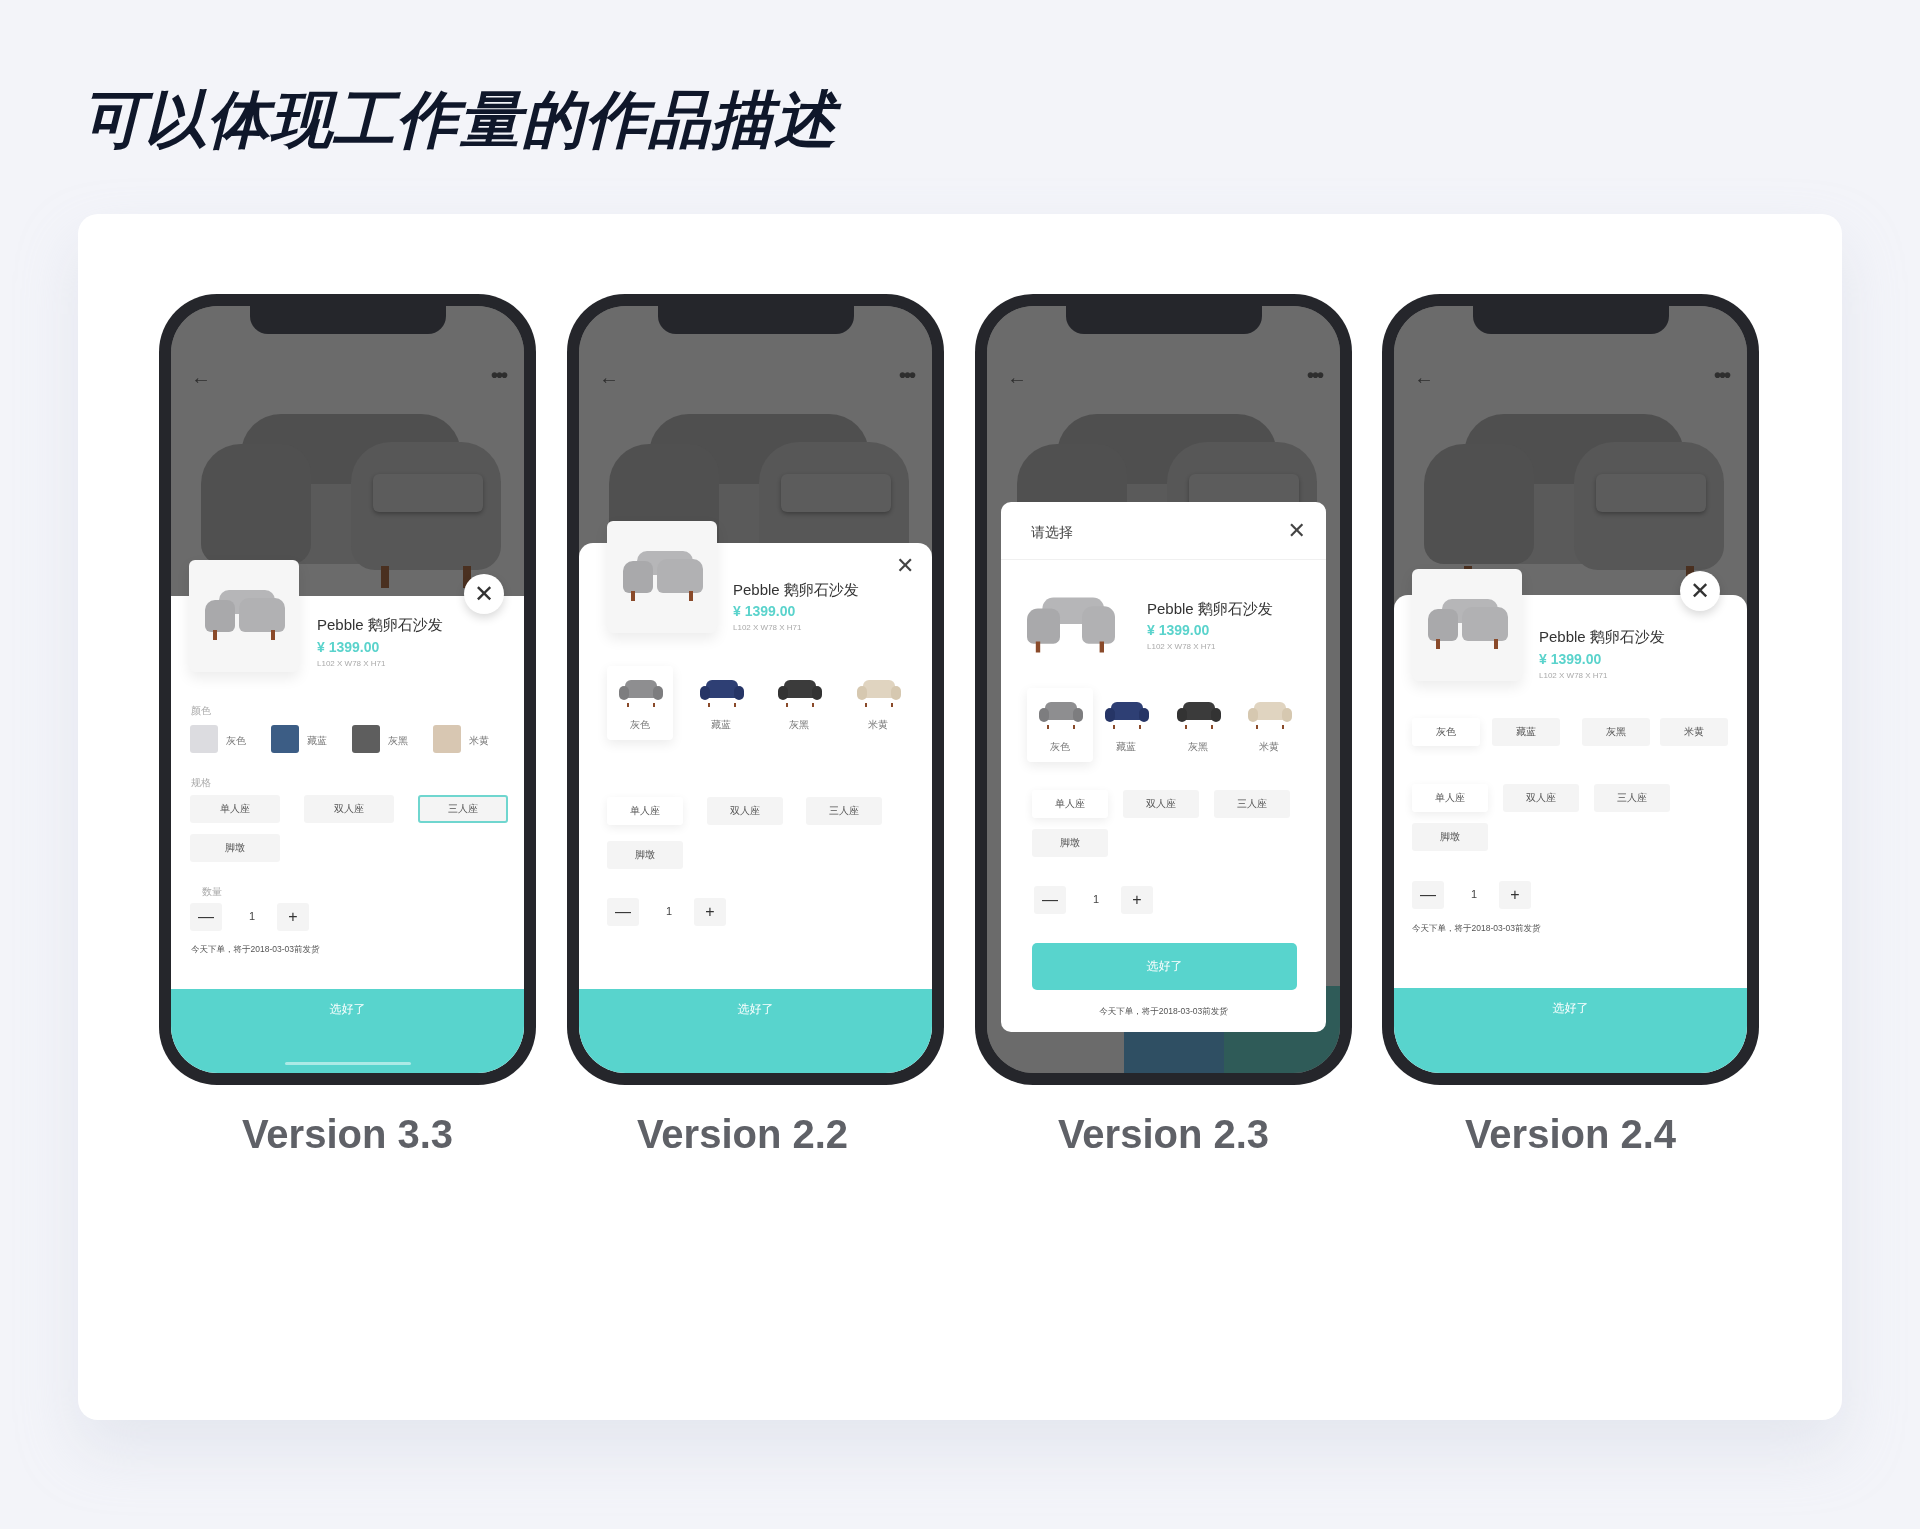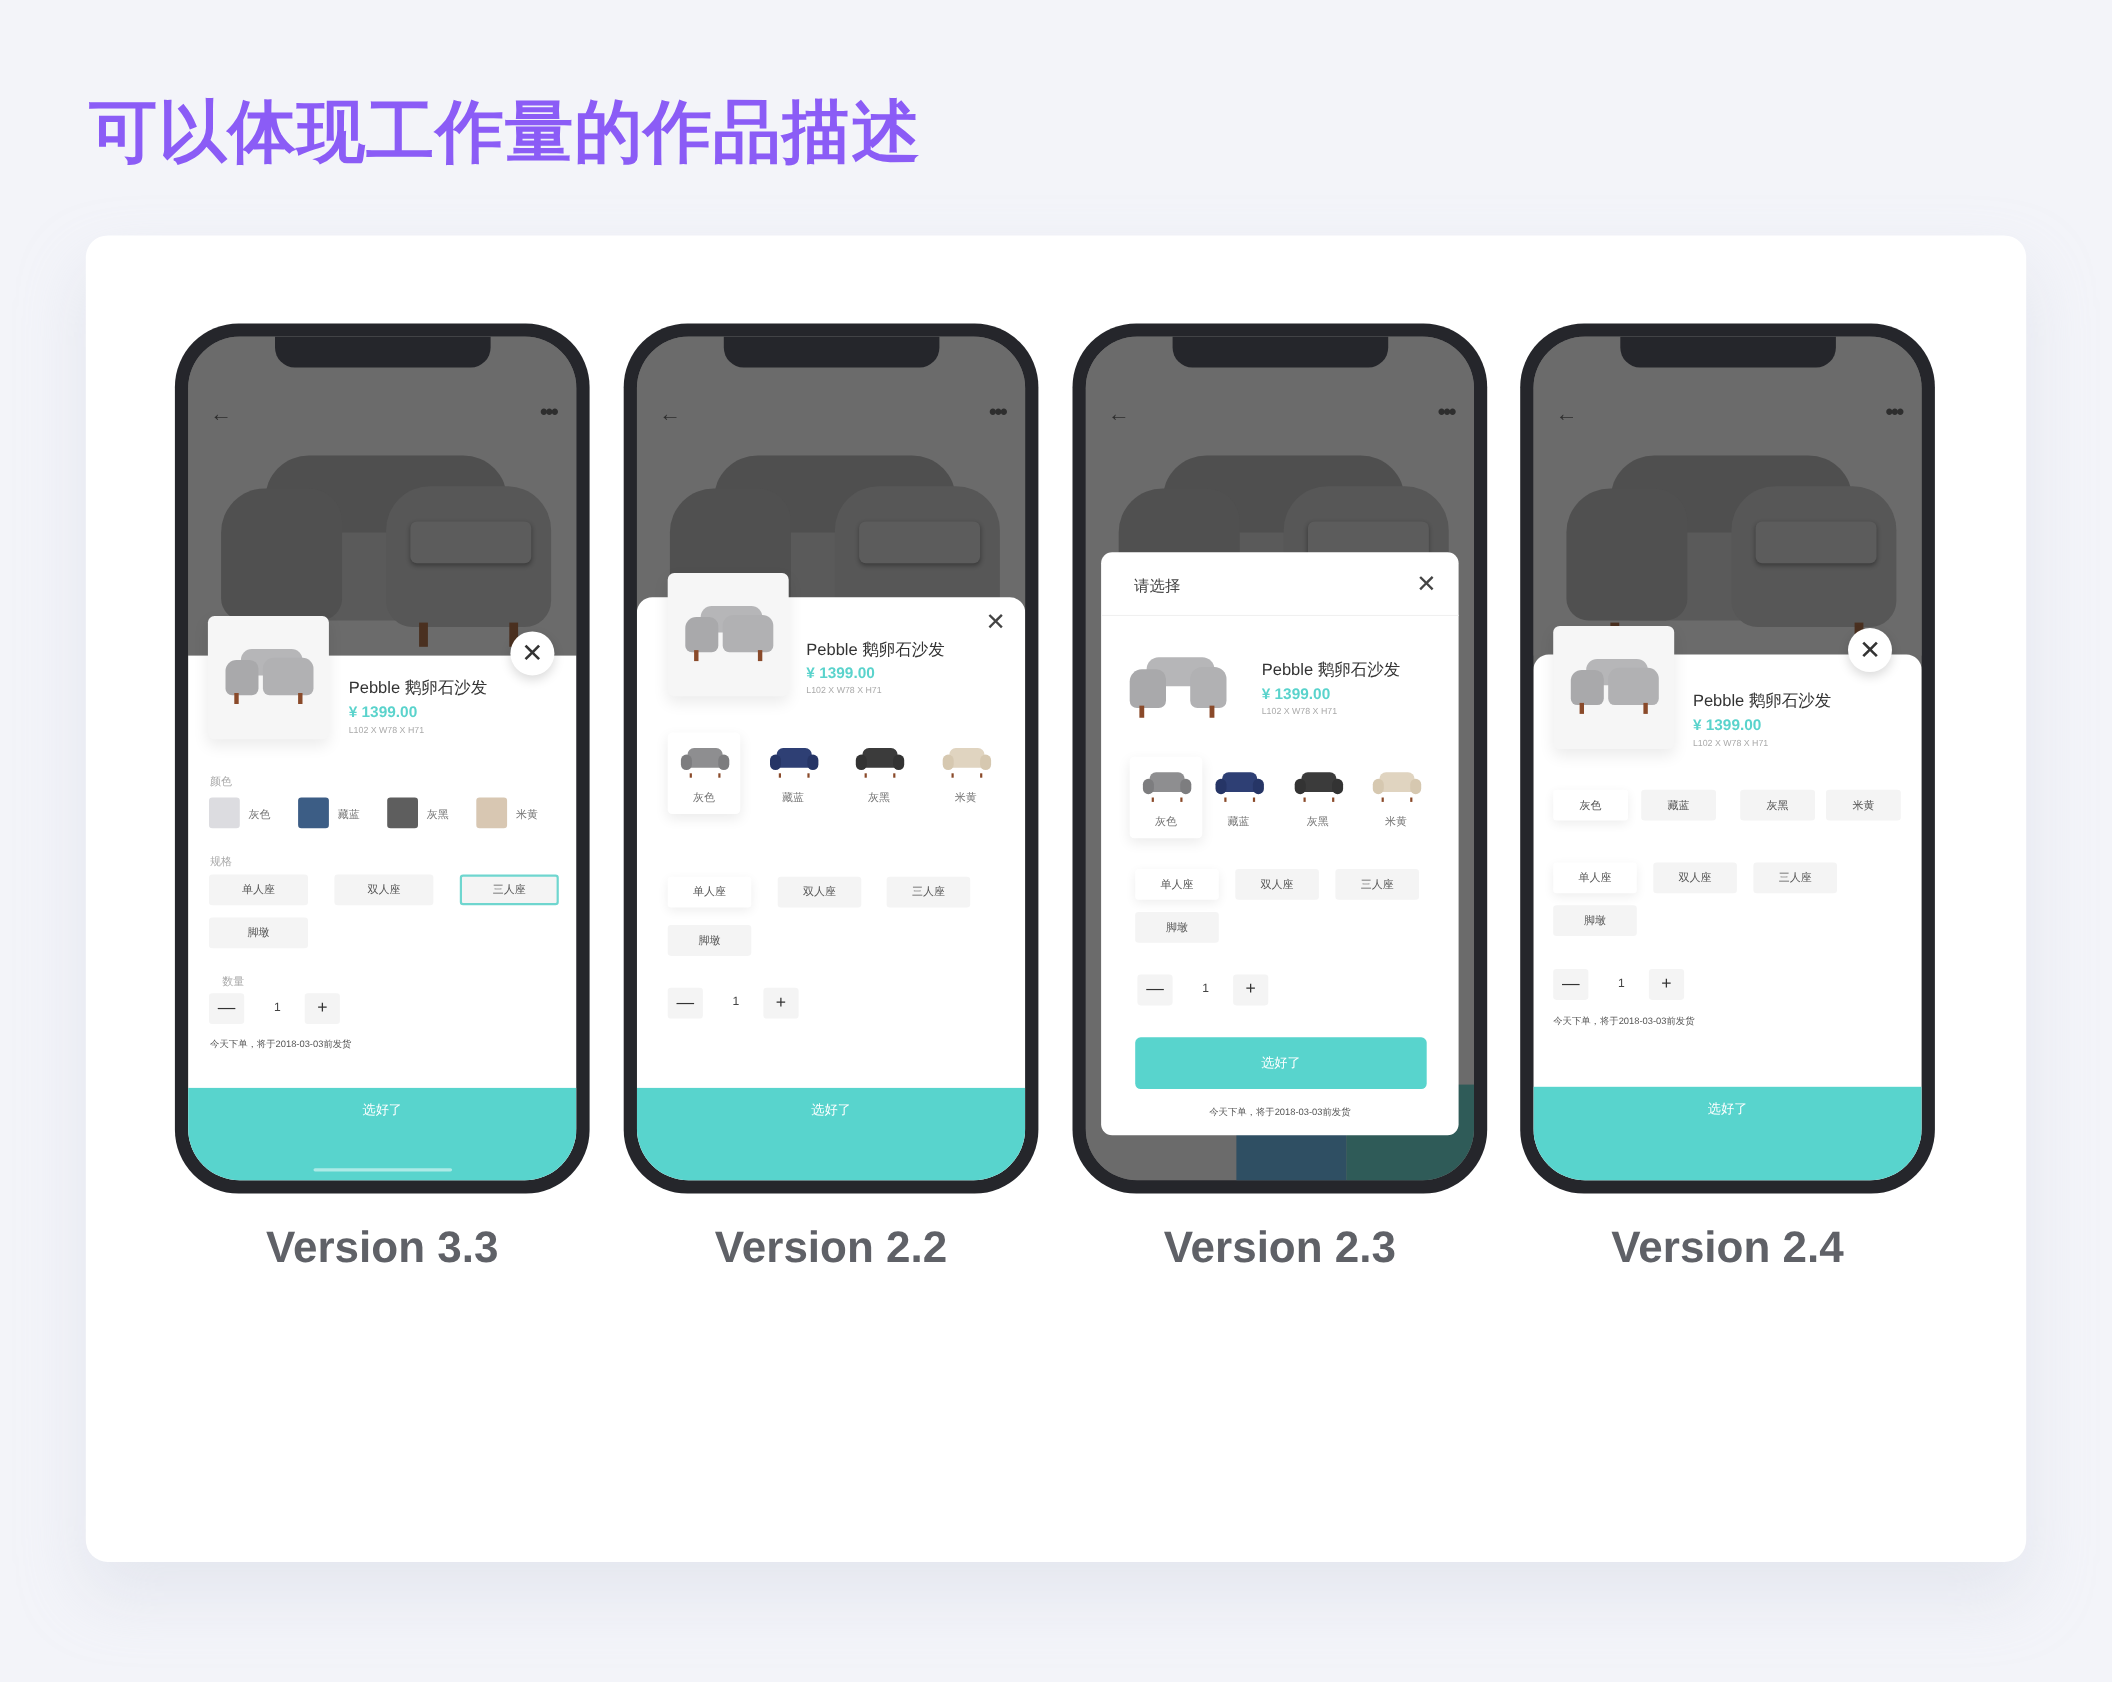--- a/index.html
+++ b/index.html
@@ -1,19 +1,19 @@
 <!DOCTYPE html>
 <html><head>
 <meta charset="utf-8">
 <style>
   * { box-sizing: border-box; margin: 0; padding: 0; }
   html, body { width: 1920px; height: 1529px; background: #f3f4f9; overflow: hidden; }
   body { font-family: "Liberation Sans", "DejaVu Sans", sans-serif; color: #5f6167; position: relative; }
 
-  .page-title { position: absolute; left: 81px; top: 78px; font-size: 62px; font-weight: 700; color: #8b5cf6; letter-spacing: 1px; }
+  .page-title { position: absolute; left: 81px; top: 78px; font-size: 62px; font-weight: 700; color: #0f172a; letter-spacing: 1px; font-style: italic; }
 
   .card { position: absolute; left: 78px; top: 214px; width: 1764px; height: 1206px; background: #fff; border-radius: 20px; box-shadow: 0 30px 60px rgba(200,205,220,0.35); }
 
   .phone { position: absolute; top: 294px; width: 377px; height: 791px; background: #25262b; border-radius: 58px; padding: 12px; }
   .screen { position: relative; width: 100%; height: 100%; border-radius: 47px; overflow: hidden; background: #6a6a6a; }
   .notch { position: absolute; left: 50%; top: 0; transform: translateX(-50%); width: 196px; height: 28px; background: #25262b; border-radius: 0 0 18px 18px; z-index: 5; }
 
   .nav-back { position: absolute; left: 20px; top: 60px; font-size: 20px; color: #2e2e2e; z-index: 4; }
   .nav-more { position: absolute; right: 18px; top: 58px; font-size: 20px; color: #2e2e2e; letter-spacing: -2px; font-weight: bold; z-index: 4; }
 
@@ -374,18 +374,18 @@
       <div class="qty-btn" style="left:105px; top:286px;">
           <span>+</span>
         </div>
       <span class="ship-note" style="left:18px; top:328px;">今天下单，将于2018-03-03前发货</span>
     </div>
     <div class="cta-bar" style="top:682px; height:97px; line-height:40px;">选好了</div>
   </div>
 </div>
 
 <div class="version-label" style="left:159px;">Version 3.3</div>
-<div class="version-label" style="left:567px;">Version 2.2</div>
+<div class="version-label" style="left:554px;">Version 2.2</div>
 <div class="version-label" style="left:975px;">Version 2.3</div>
 <div class="version-label" style="left:1382px;">Version 2.4</div>
 
 <div class="desc">
 </div>
 
 </body></html>

